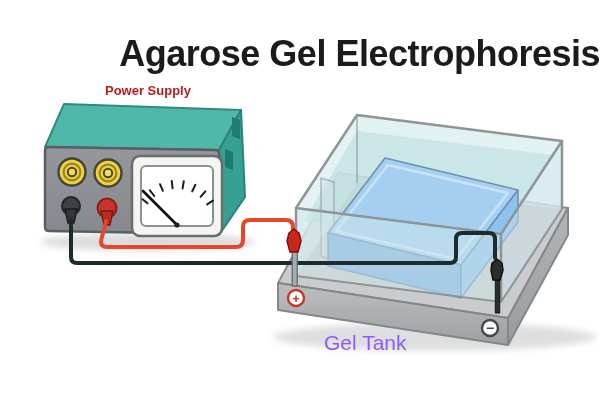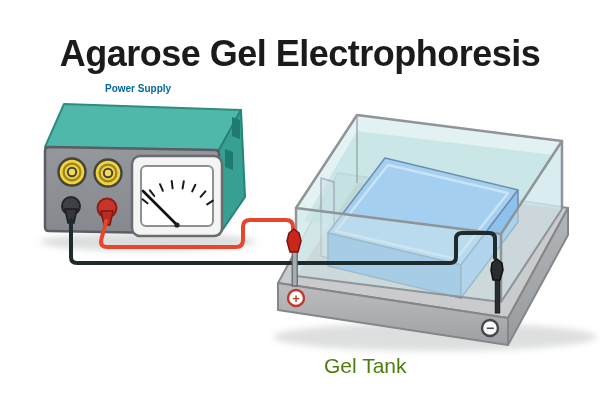--- a/index.html
+++ b/index.html
@@ -2,31 +2,31 @@
 <html><head>
 <meta charset="utf-8">
 <style>
   html,body{margin:0;padding:0;background:#fff;}
   .stage{
     position:relative;width:600px;height:400px;background:#ffffff;
     font-family:"Liberation Sans",sans-serif;overflow:hidden;
   }
   .stage svg{position:absolute;left:0;top:0;}
   .title{
-    position:absolute;left:0;top:33px;width:100%;text-align:center;
+    position:absolute;left:0;top:33px;width:100%;text-align:right;
     font-size:36px;font-weight:700;letter-spacing:-0.5px;color:#1b1b1b;
     white-space:nowrap;
   }
   .ps-label{
-    position:absolute;left:105px;top:83px;font-size:10px;font-weight:600;
-    color:#0369a1;white-space:nowrap;
+    position:absolute;left:105px;top:83px;font-size:13px;font-weight:600;
+    color:#b91c1c;white-space:nowrap;
   }
   .tank-label{
     position:absolute;left:324px;top:330px;font-size:21px;font-weight:500;
-    color:#4d7c0f;line-height:26px;white-space:nowrap;margin-top:23px;
+    color:#8b5cf6;line-height:26px;white-space:nowrap;
   }
 </style>
 </head>
 <body>
 
 <div class="stage">
 
 <svg width="600" height="400" viewBox="0 0 600 400">
   <defs>
     <linearGradient id="baseFaceL" x1="0" y1="0" x2="0" y2="1">

